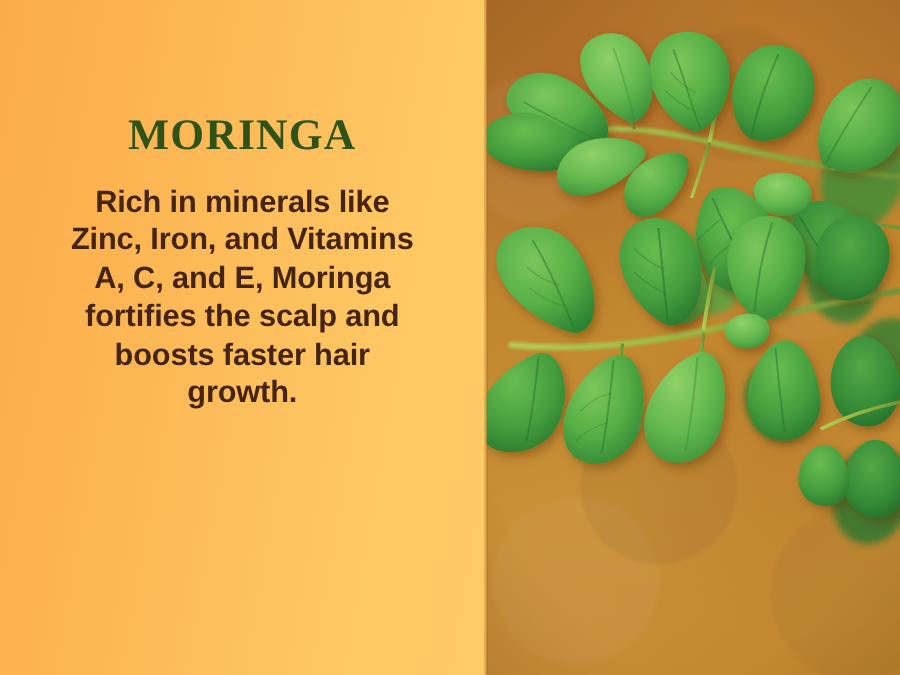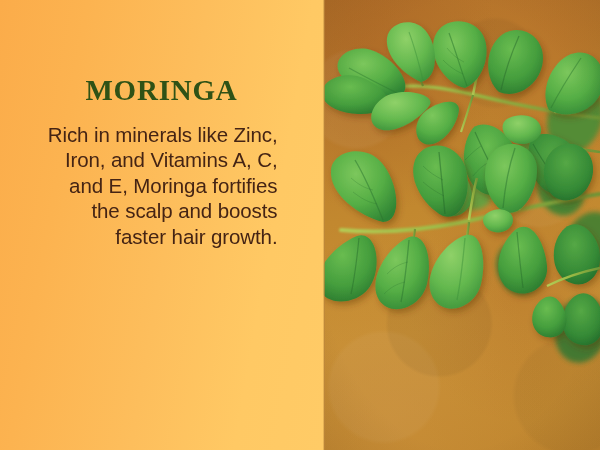--- a/index.html
+++ b/index.html
@@ -44,22 +44,22 @@
     color:#2F5216;
     line-height:1;
     margin-bottom:17px;
     white-space:nowrap;
   }
   .body-copy {
     color:#452414;
     font-size:20.5px;
     line-height:25.4px;
     letter-spacing:-0.1px;
-    font-weight:400;
-    text-align:right;
+    font-weight:700;
+    text-align:center;
     max-width:232px;
     margin:5px auto;
   }
 
   
   .photo-panel {
     position:relative;
     width:277px;
     height:450px;
     flex:0 0 277px;

